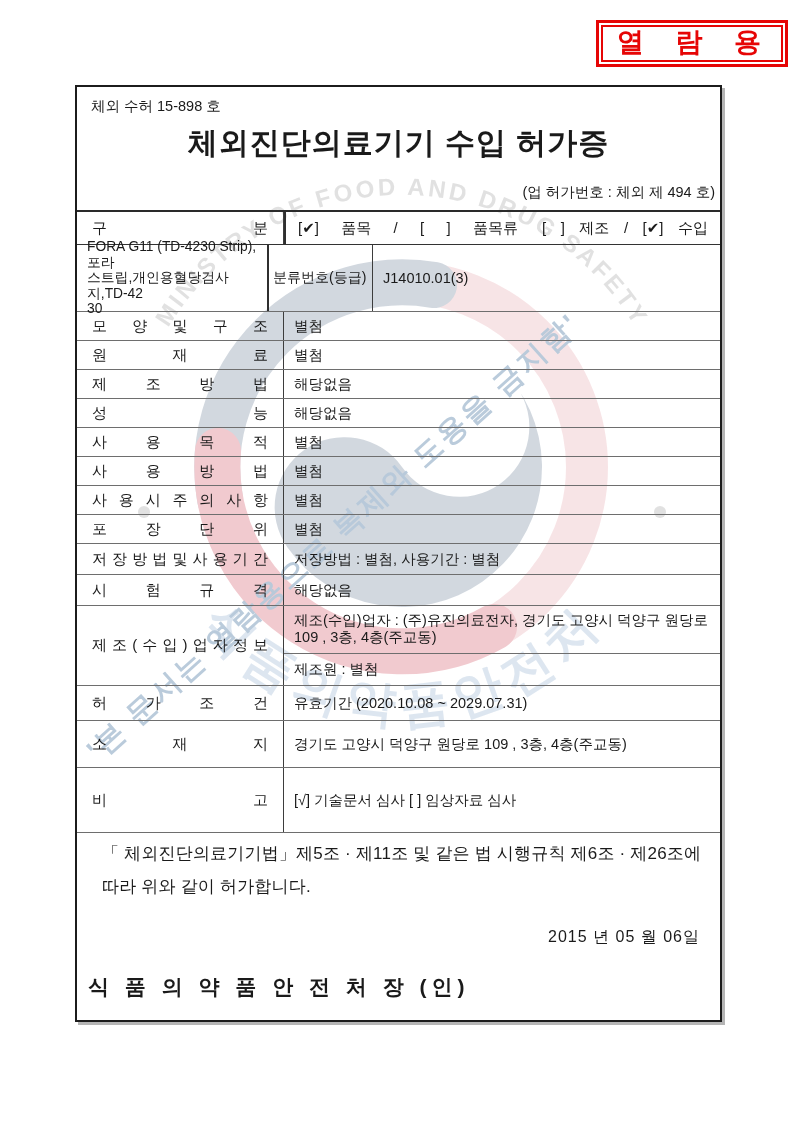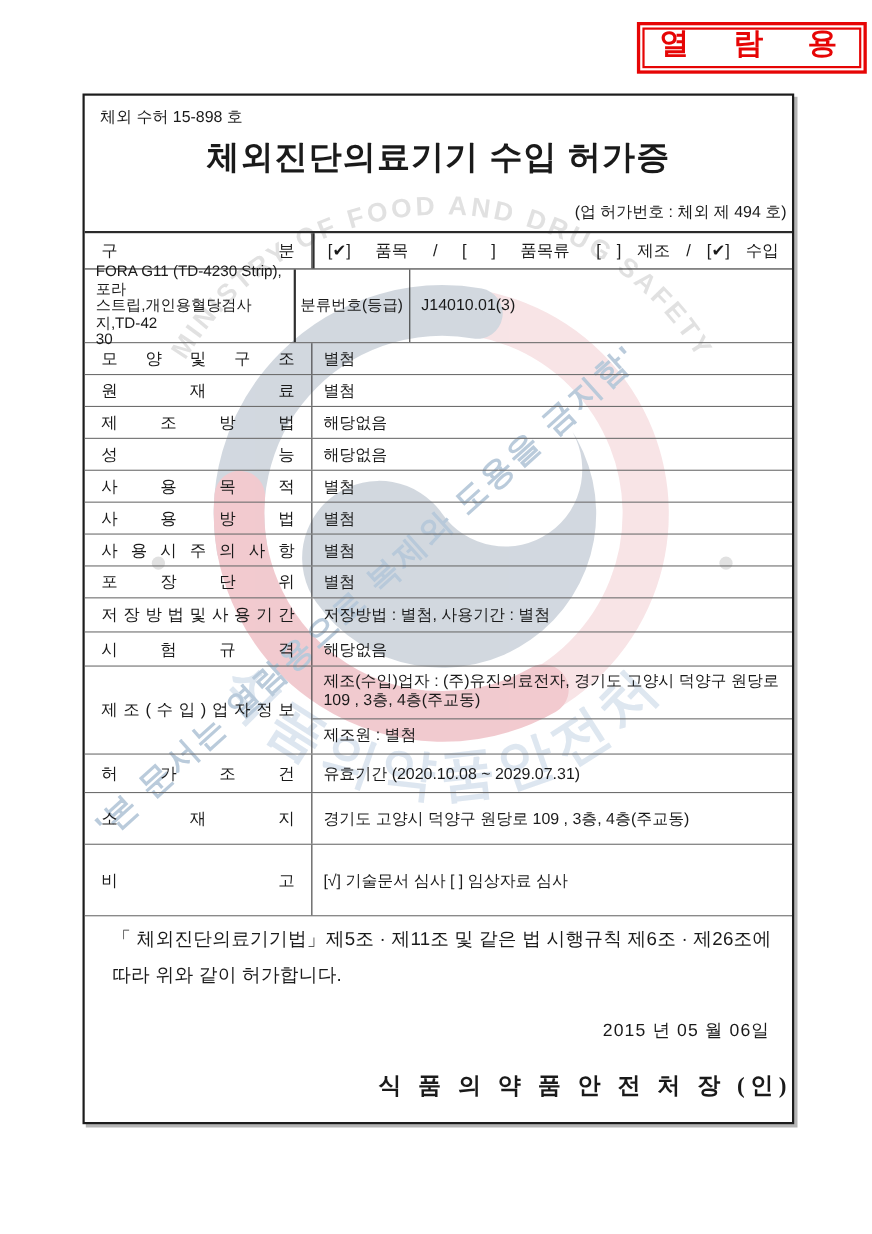--- a/index.html
+++ b/index.html
@@ -1,21 +1,21 @@
 <!DOCTYPE html>
 <html><head>
 <meta charset="utf-8">
 <style>
   html,body{margin:0;padding:0;background:#ffffff;}
   body{width:793px;height:1122px;position:relative;overflow:hidden;
        font-family:"Liberation Sans","DejaVu Sans",sans-serif;color:#1a1a1a;}
 
   
   .stamp{position:absolute;top:20px;right:5px;border:3px solid #e60505;padding:2px;background:transparent;z-index:5;}
-  .stamp-inner{border:2px solid #e60505;padding:2px 8px 4px 14px;font-family:Liberation Mono, monospace;}
+  .stamp-inner{border:2px solid #e60505;padding:2px 8px 4px 14px;}
   .stamp-text{color:#e60505;font-weight:bold;font-size:27px;letter-spacing:12px;line-height:1;white-space:nowrap;}
 
   
   .sheet{position:absolute;left:75px;top:85px;width:643px;height:933px;
          border:2px solid #1c1c1c;box-shadow:3px 3px 0 0 #b5b5b5;background:transparent;}
 
   
   .wm-seal{position:absolute;left:35px;top:90px;z-index:0;}
   .wm-diag{position:absolute;left:15px;top:648px;width:745px;z-index:0;
            color:#b7c9da;font-size:29px;letter-spacing:3px;white-space:nowrap;
@@ -41,21 +41,21 @@
   .thickleft{border-left:2px solid #2f2f2f;}
   .thinleft{border-left:1px solid #3d3d3d;}
   .name-val{white-space:pre-line;line-height:15.5px;font-size:13.8px;align-items:center;}
   .subrows{flex:1;display:flex;flex-direction:column;}
   .subrow{flex:1;display:flex;align-items:center;padding:2px 10px;font-size:14.5px;box-sizing:border-box;line-height:17px;}
   .subrow.first{border-bottom:1px solid #6e6e6e;flex:1.55;}
 
   
   .law{margin:20px 14px 0 14px;font-size:17px;line-height:1.95;letter-spacing:.2px;}
   .date{text-align:right;padding-right:20px;margin-top:24px;font-size:16px;letter-spacing:1px;}
-  .signer{text-align:right;margin-top:25px;font-size:21px;font-weight:700;letter-spacing:5px;font-family:Liberation Serif, serif;}
+  .signer{text-align:left;margin-top:25px;font-size:21px;font-weight:700;letter-spacing:5px;}
 </style>
 </head>
 <body>
 
 <div class="stamp">
   <div class="stamp-inner">
     <div class="stamp-text">열 람 용</div>
   </div>
 </div>
 

